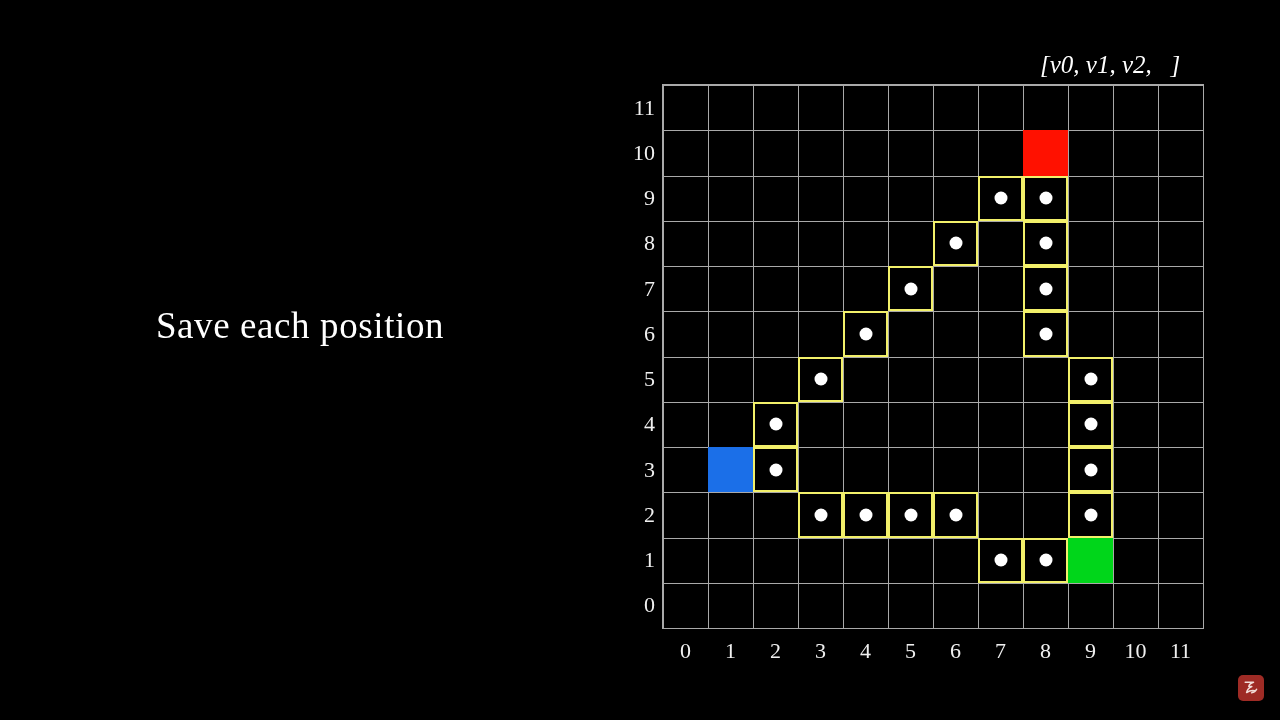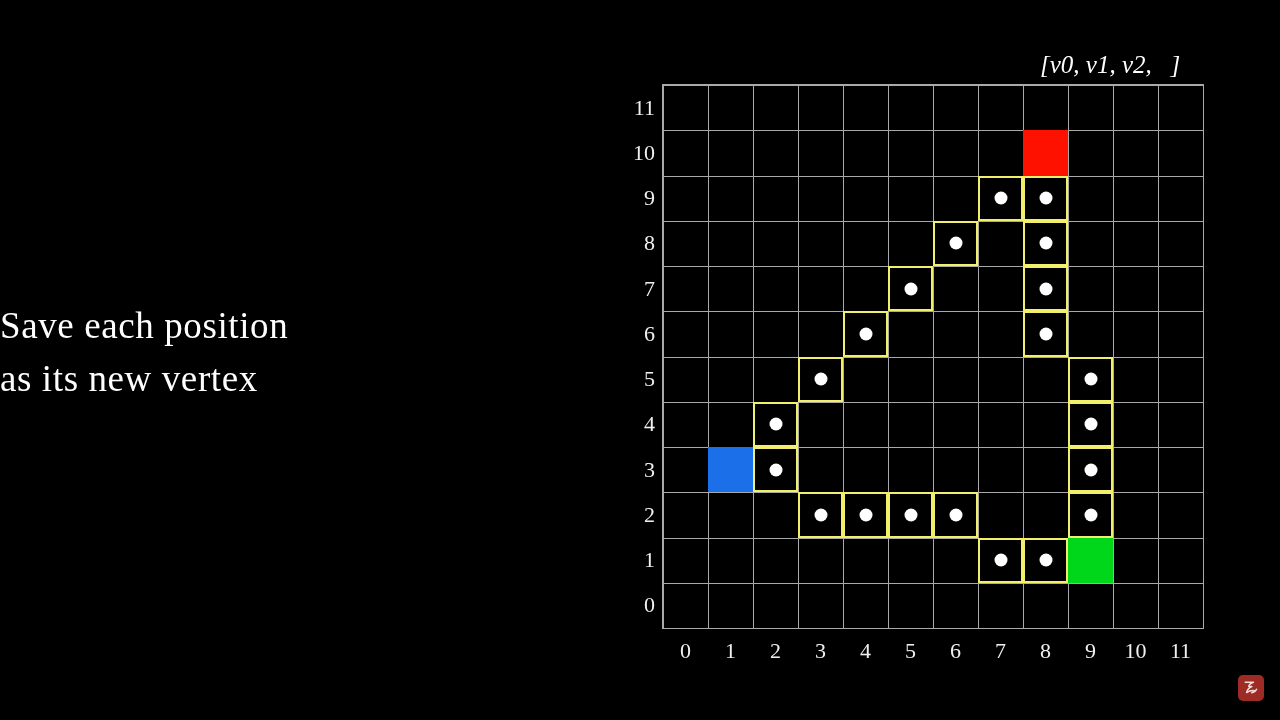--- a/index.html
+++ b/index.html
@@ -15,20 +15,21 @@
     font-family: "Liberation Serif", "DejaVu Serif", serif;
     color: #ffffff;
   }
 
   
   #caption {
     position: absolute;
     left: 0px;
     top: 300px;
     width: 600px;
+    text-align: center;
     line-height: 1.42;
     font-size: 37px;
     letter-spacing: 0.6px;
     color: #ffffff;
     font-family: "Liberation Serif", "DejaVu Serif", serif;
   }
   #caption .line {
     display: block;
     white-space: pre;
   }
@@ -117,21 +118,20 @@
     align-items: center;
     justify-content: center;
   }
   #logo svg { display: block; }
 </style>
 </head>
 <body style="background: rgb(0, 0, 0);">
 
 <div id="caption">
   <span class="line">Save each position</span>
-  <span class="line">as its new vertex</span>
 </div>
 
 <div id="vertex-list">[v0, v1, v2,   ]</div>
 
 <div id="grid-area">
   <div id="grid-cells">
       <div class="gline v" style="left: 0px;"></div>
       <div class="gline v" style="left: 45px;"></div>
       <div class="gline v" style="left: 90px;"></div>
       <div class="gline v" style="left: 135px;"></div>

